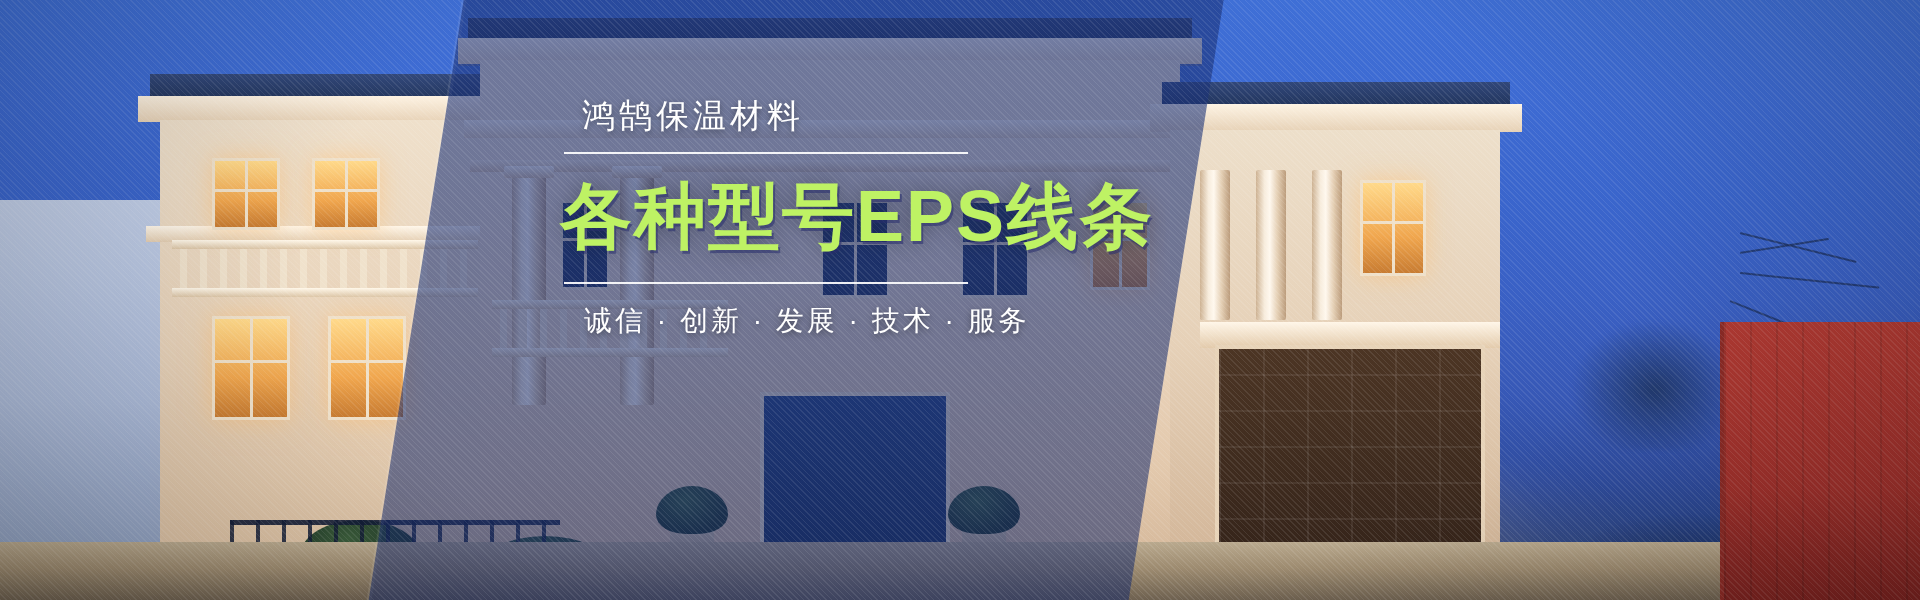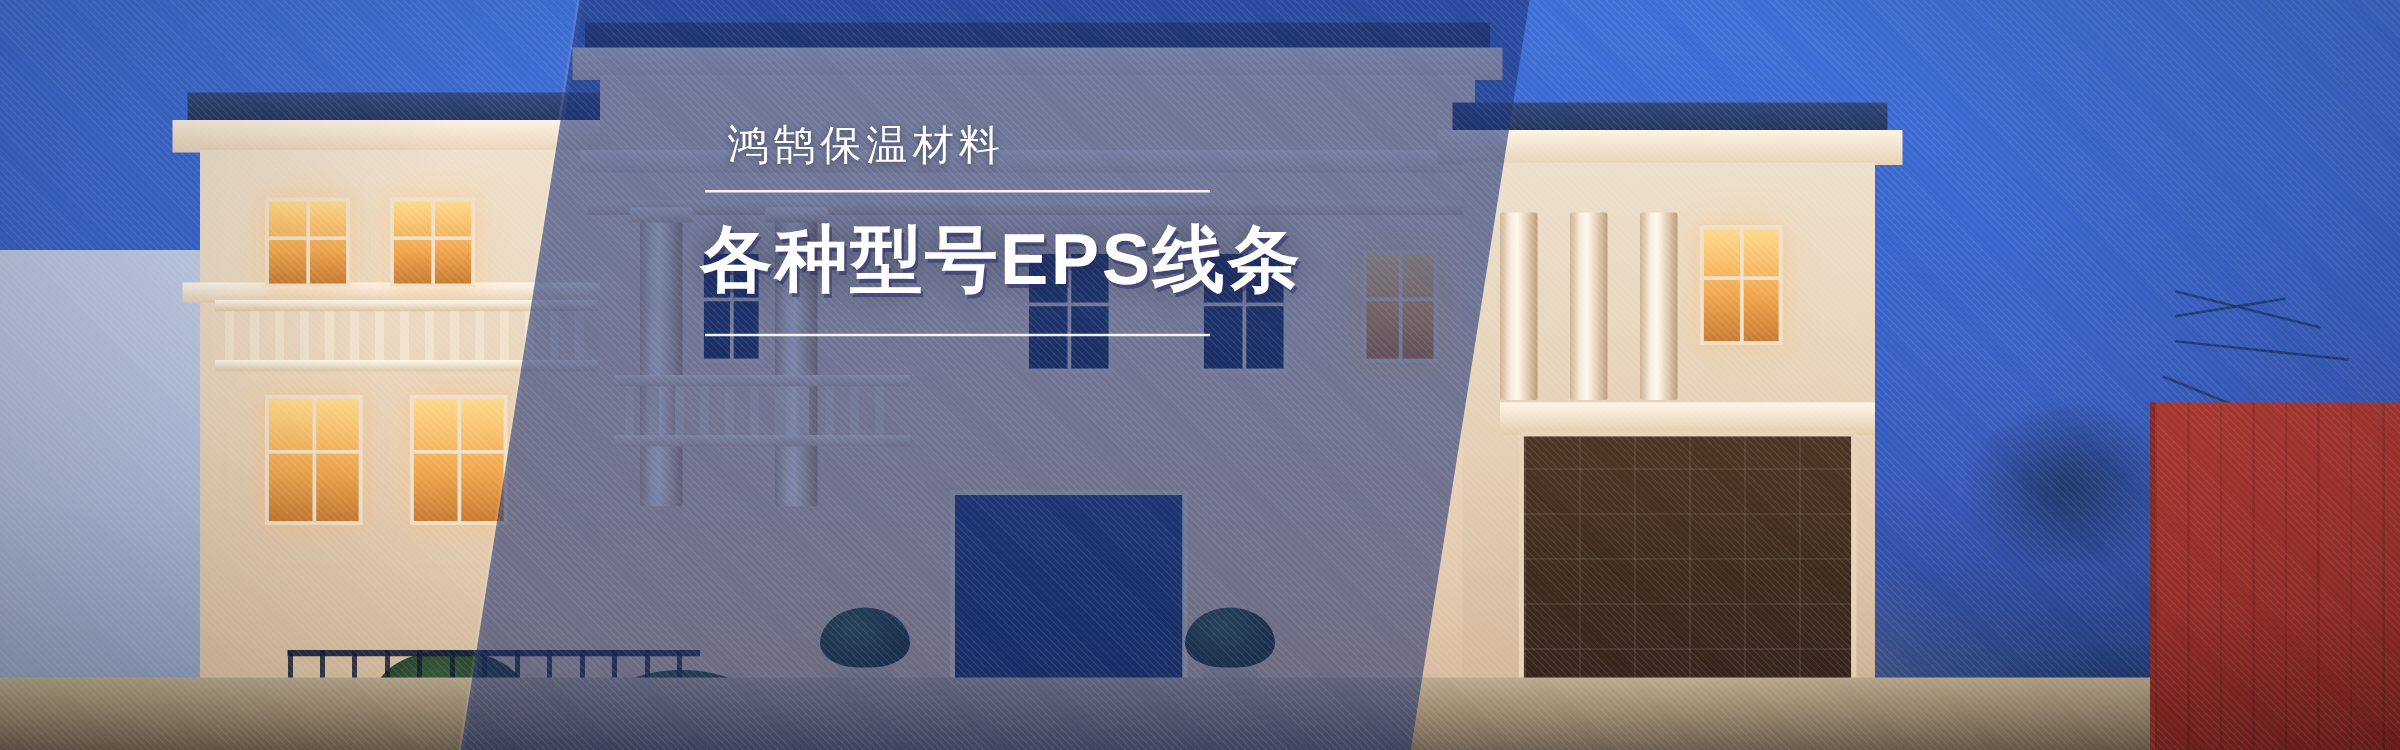--- a/index.html
+++ b/index.html
@@ -255,22 +255,22 @@
     text-shadow:0 2px 6px rgba(0,0,0,.45);
     margin:0 0 16px 0;
     padding-left:22px;
   }
   .rule-top{
     width:404px;height:2px;background:rgba(255,255,255,.92);
     margin:0 0 22px 4px;
   }
   .headline{
     margin:0;
-    color:#ffffff;
-    font-size:58px;
+    color:#bef264;
+    font-size:72px;
     font-weight:bold;
     letter-spacing:2px;
     line-height:1.12;
     text-shadow:2px 3px 0 rgba(40,45,110,.55), 0 0 22px rgba(0,0,0,.35);
   }
   .headline .l2{display:block;}
   .rule-bot{
     width:404px;height:2px;background:rgba(255,255,255,.92);
     margin:26px 0 18px 4px;
   }
@@ -402,15 +402,16 @@
     <p class="brand">鸿鹄保温材料</p>
 
     <div class="rule-top"></div>
 
     <h1 class="headline">
       <span class="l1">各种型号EPS线条</span>
     </h1>
 
     <div class="rule-bot"></div>
 
+    <p class="tagline">诚信 · 创新 · 发展 · 技术 · 服务</p>
   </div>
 
 </div>
 
 </body></html>

